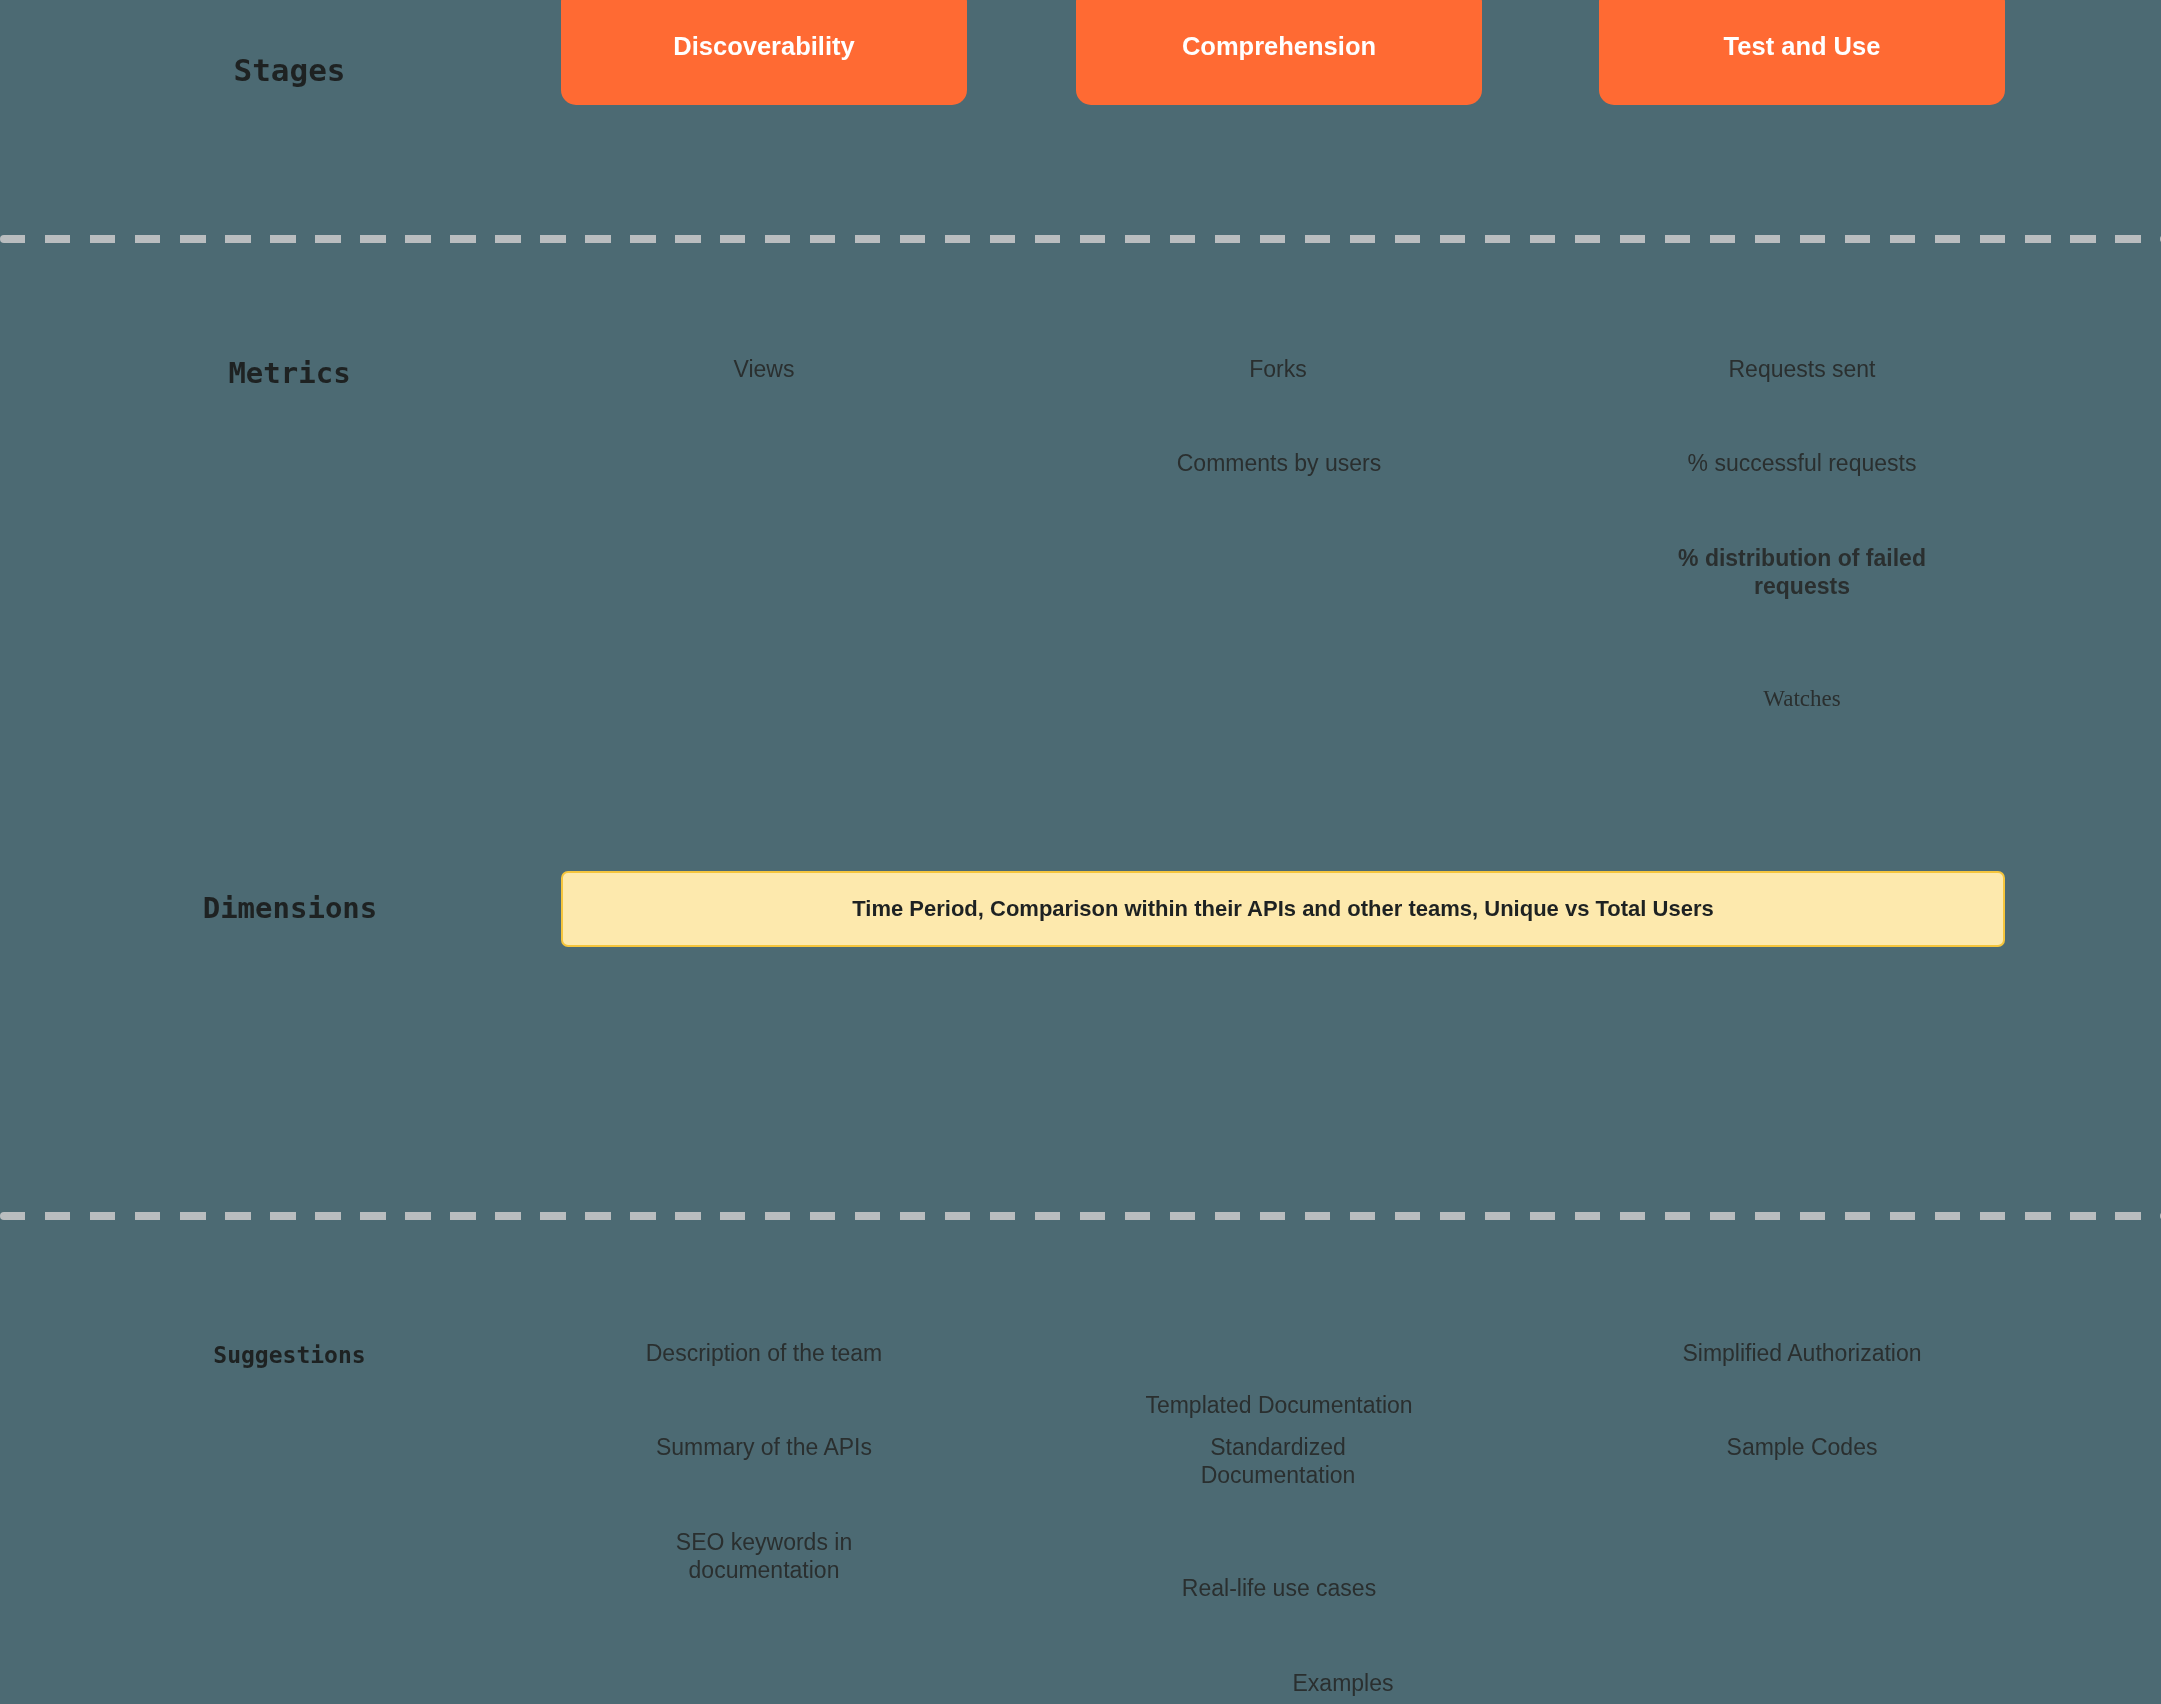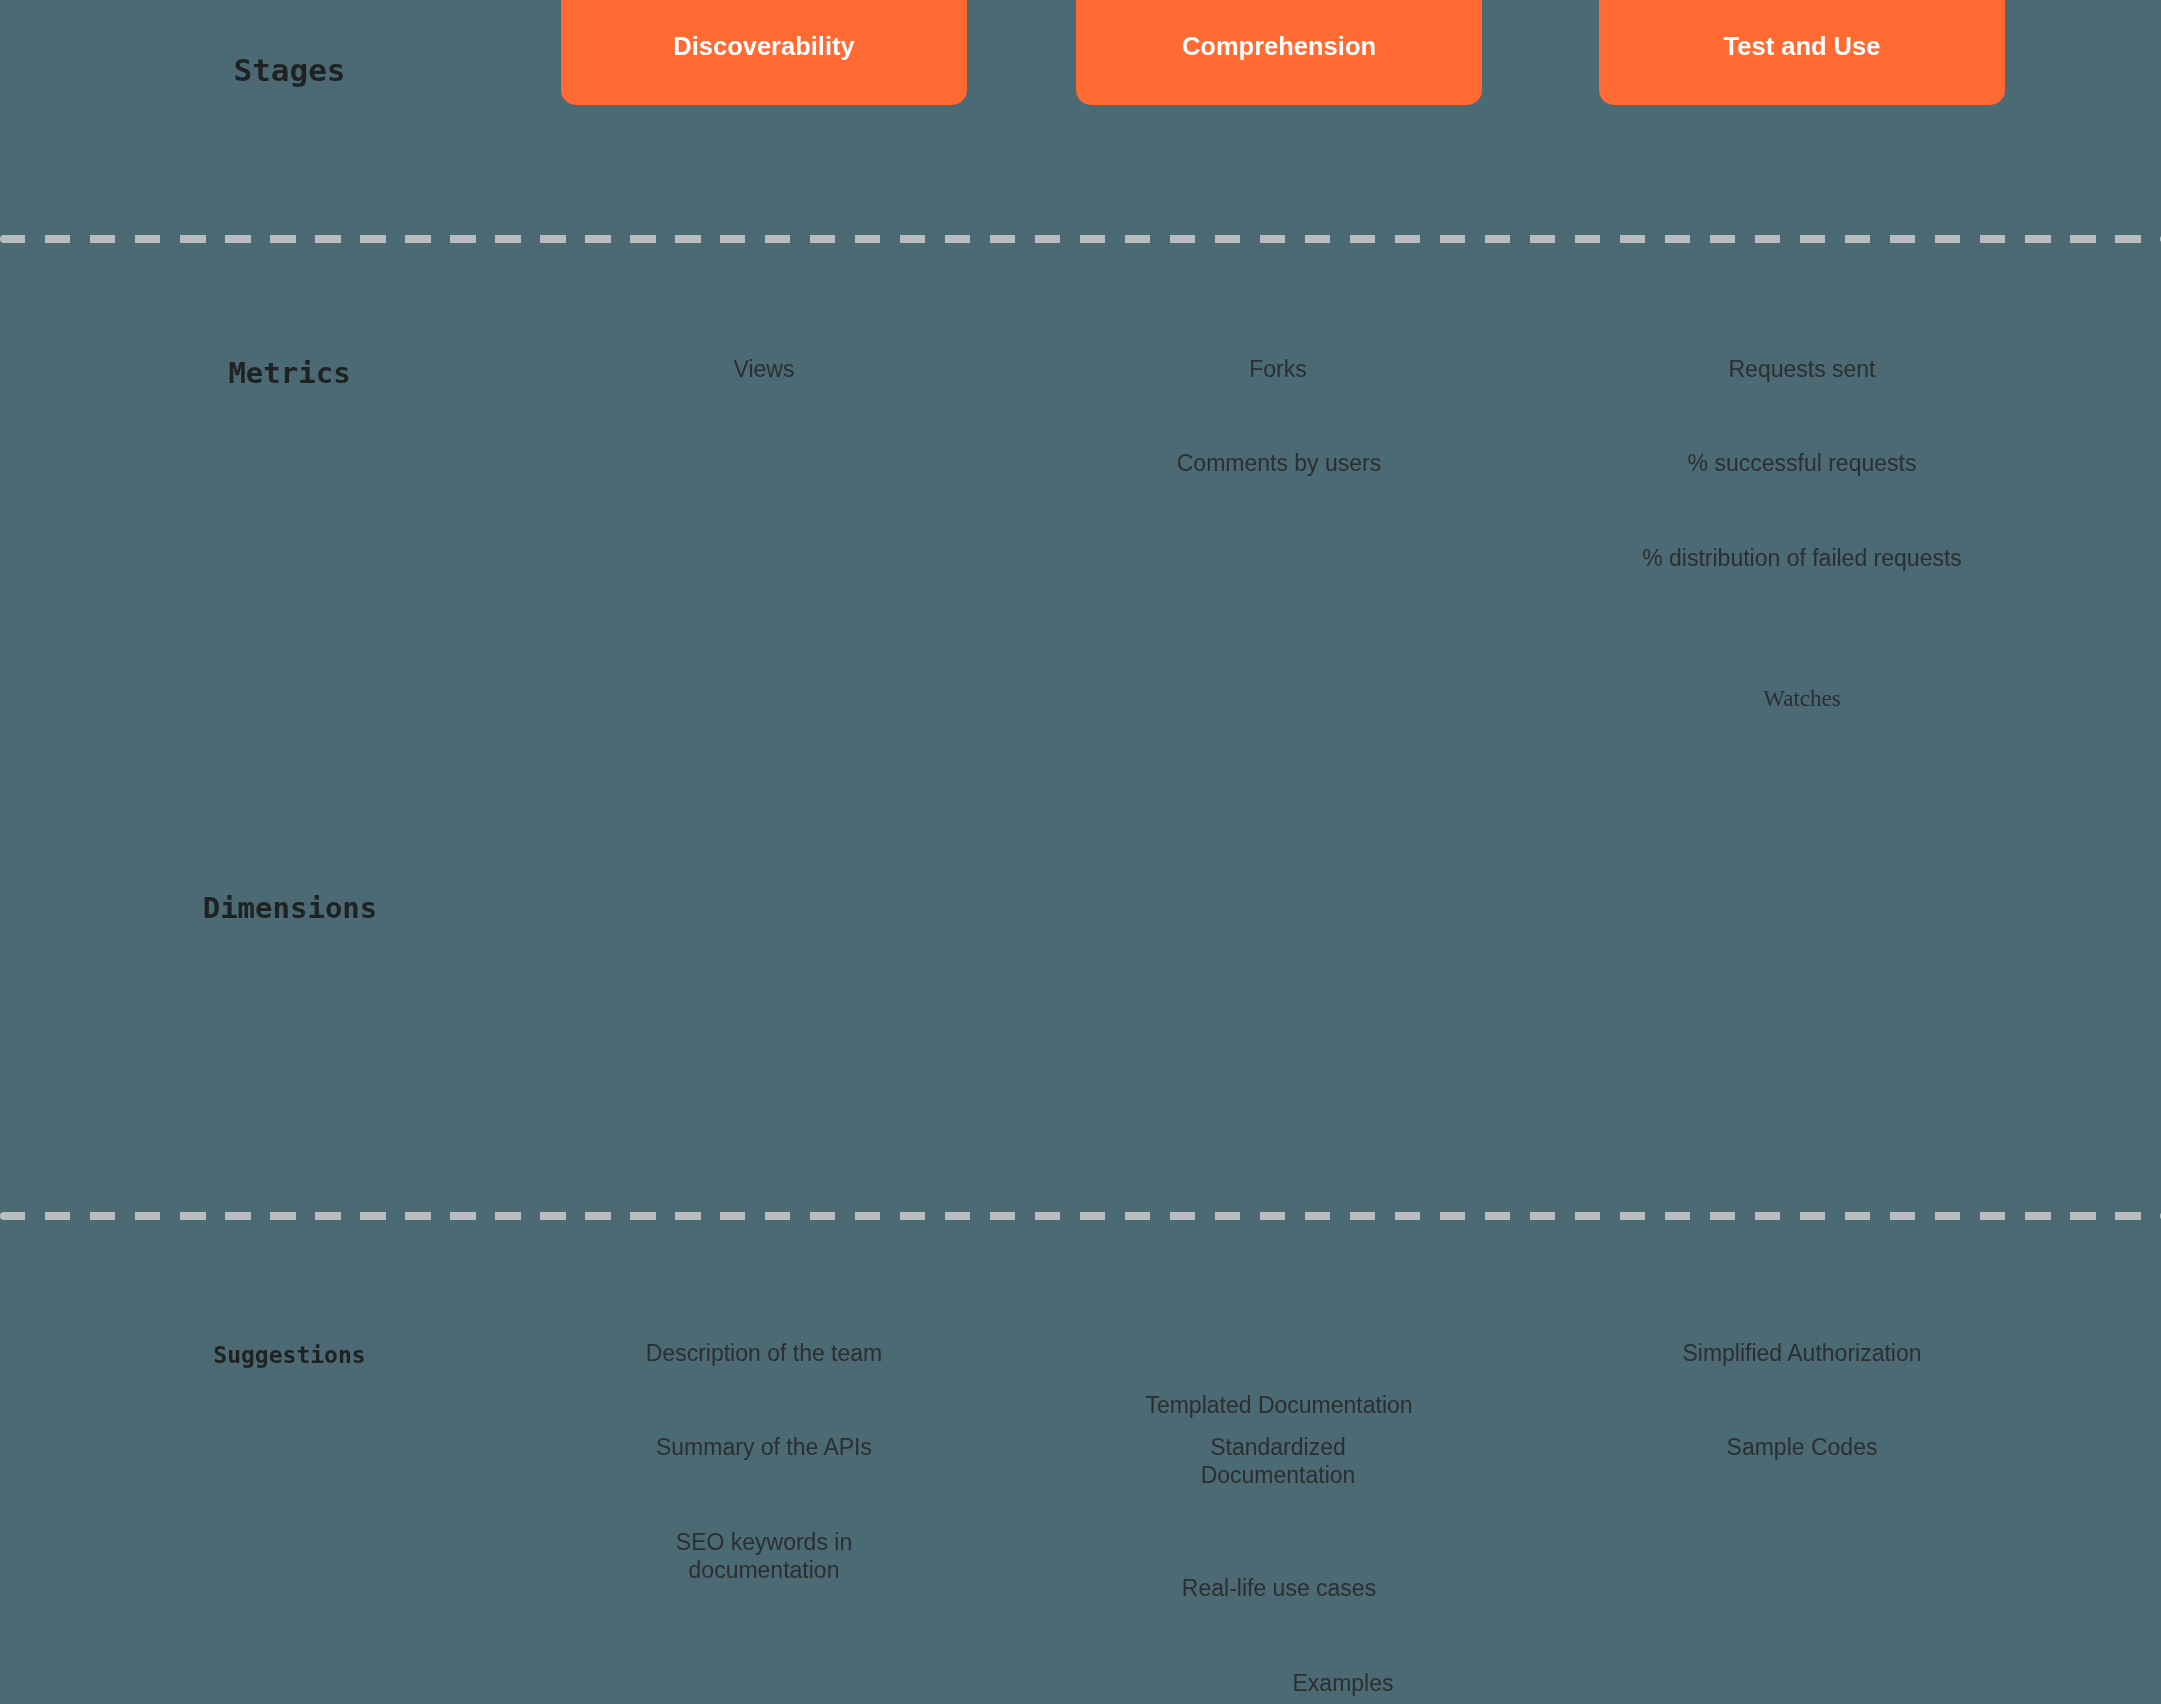--- a/index.html
+++ b/index.html
@@ -121,25 +121,28 @@
 
   <div class="row-label" style="left:139px; top:356px; width:301px; font-size:29px;">Metrics</div>
 
   <div class="cell-text" style="left:619px; top:355px; width:290px;">Views</div>
 
   <div class="cell-text" style="left:1133px; top:355px; width:290px;">Forks</div>
   <div class="cell-text" style="left:1105px; top:449px; width:348px;">Comments by users</div>
 
   <div class="cell-text" style="left:1657px; top:355px; width:290px;">Requests sent</div>
   <div class="cell-text" style="left:1628px; top:449px; width:348px;">% successful requests</div>
-  <div class="cell-text" style="left:1628px; top:544px; width:348px;">% distribution of failed requests</div>
+  <div class="cell-text" style="left:1628px; top:544px; width:348px;font-weight:bold;">% distribution of failed requests</div>
   <div class="cell-text" style="left:1657px; top:685px; width:290px;font-family:Liberation Serif, serif;">Watches</div>
 
   <div class="row-label" style="left:99px; top:891px; width:382px; font-size:29px;">Dimensions</div>
 
+  <div class="dim-banner" style="left:561px; top:871px; width:1444px; height:76px;">
+    <span class="dim-text">Time Period, Comparison within their APIs and other teams, Unique vs Total Users</span>
+  </div>
 
   <div class="divider" style="top:1212px;"></div>
 
   <div class="row-label" style="left:75px; top:1342px; width:429px; font-size:23px;">Suggestions</div>
 
   <div class="cell-text" style="left:590px; top:1339px; width:348px;">Description of the team</div>
   <div class="cell-text" style="left:590px; top:1433px; width:348px;">Summary of the APIs</div>
   <div class="cell-text" style="left:619px; top:1528px; width:290px;">SEO keywords in documentation</div>
 
   <div class="cell-text" style="left:1076px; top:1391px; width:406px;">Templated Documentation</div>

